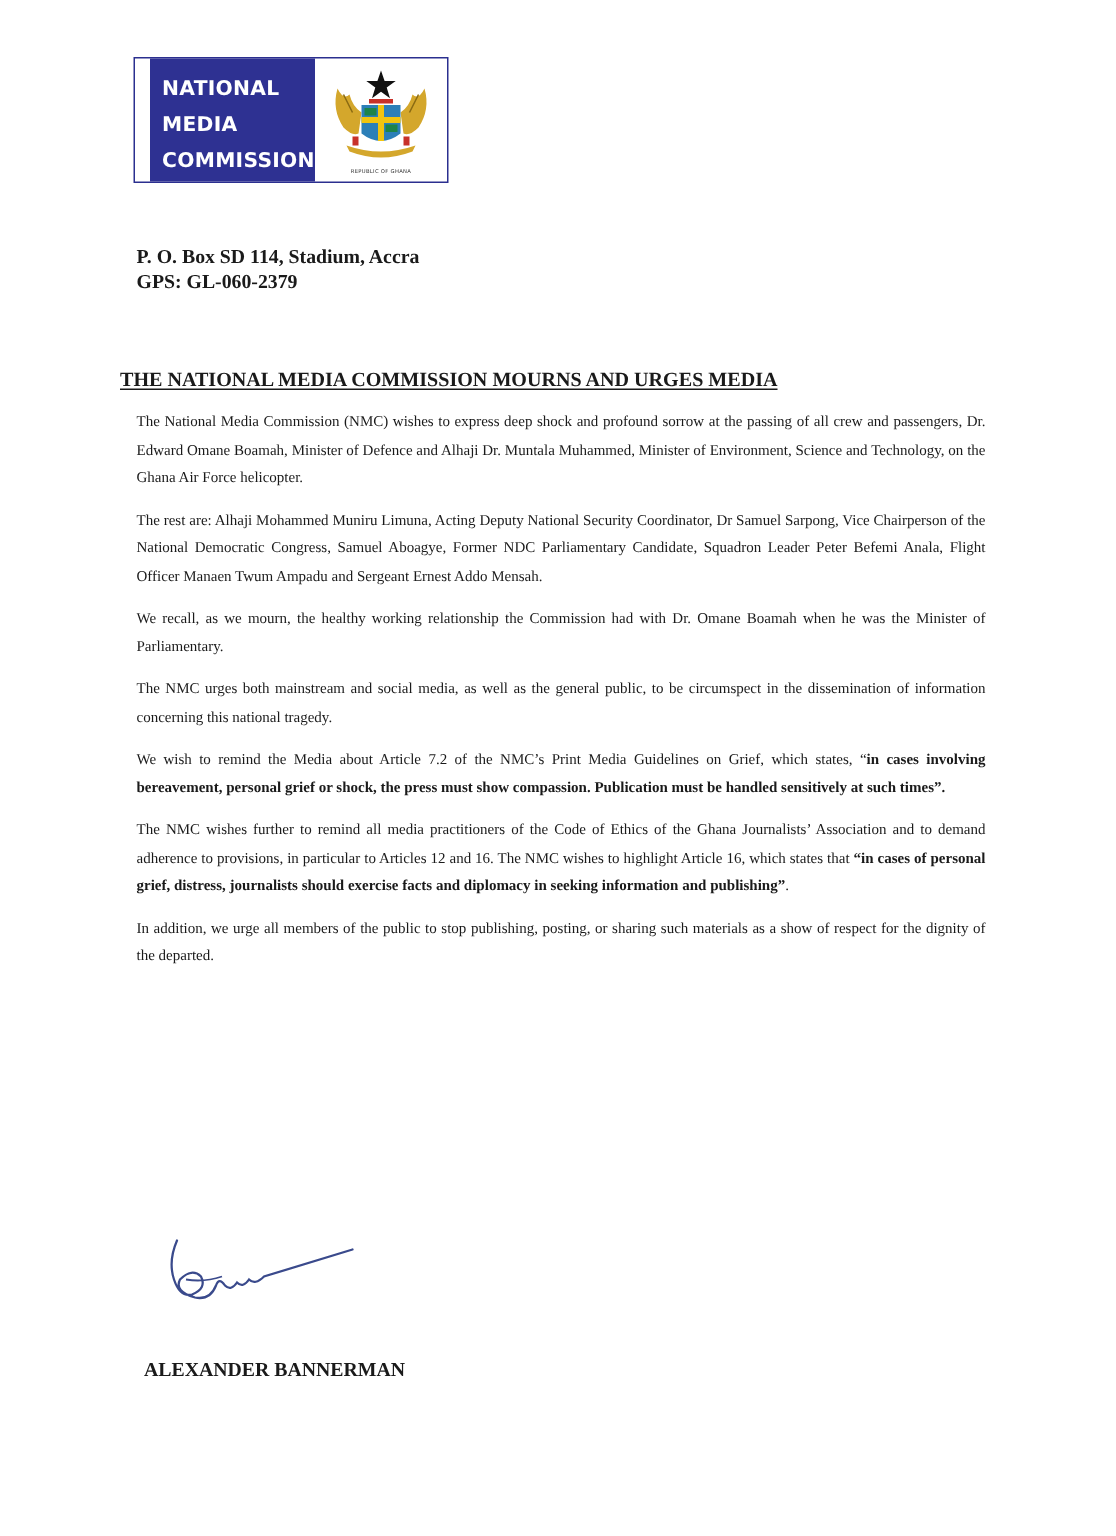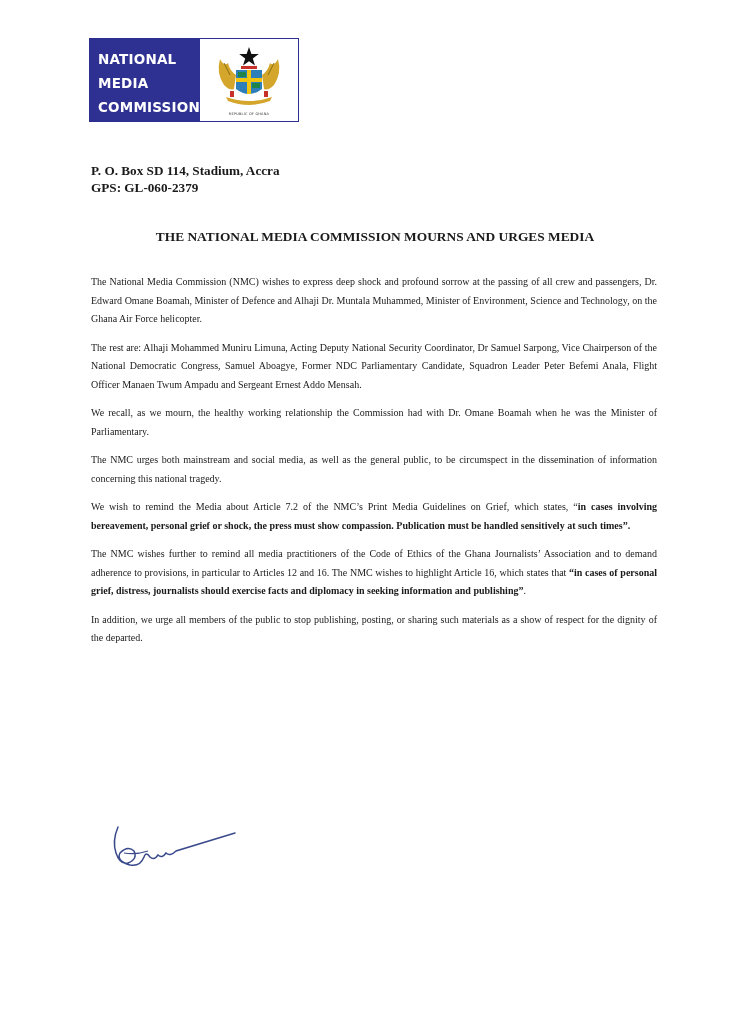--- a/index.html
+++ b/index.html
@@ -3,29 +3,29 @@
 <meta charset="utf-8">
 <style>
   html, body { margin: 0; padding: 0; background: #ffffff; }
   body { width: 744px; height: 1024px; position: relative; overflow: hidden;
          font-family: "Liberation Serif", "DejaVu Serif", serif; color: #1a1a1a; }
 
   .logo { position: absolute; left: 89px; top: 38px; width: 210px; height: 84px;
           border: 1.5px solid #2b2f8f; box-sizing: border-box; display: flex; background: #fff; }
   .logo-text { width: 110px; background: #2e3192; color: #fff; padding: 8px 0 0 8px; box-sizing: border-box;
                font-family: "DejaVu Sans", "Liberation Sans", sans-serif; font-weight: bold;
-               font-size: 13.5px; line-height: 24px; letter-spacing: 0.2px; }
+               font-size: 13.5px; line-height: 24px; letter-spacing: 0.2px; margin-left: 10px; }
   .logo-text div { white-space: nowrap; }
   .logo-crest { flex: 1; display: flex; flex-direction: column; align-items: center; justify-content: center; }
   .crest-caption { font-family: "DejaVu Sans", sans-serif; font-size: 3.5px; color: #333; margin-top: 1px; letter-spacing: 0.2px; }
 
   .address { position: absolute; left: 91px; top: 138px; font-weight: bold; font-size: 13.2px; line-height: 17px; margin-top: 24px; }
 
-  .title { position: absolute; left: 80px; width: 590px; top: 229px; text-align: center;
-           font-weight: bold; font-size: 13.4px; line-height: 16px; text-underline-offset: 2px; }
+  .title { position: absolute; left: 80px; width: 590px; top: 245px; 
+           font-weight: bold; font-size: 13.4px; line-height: 16px; text-decoration: underline; text-underline-offset: 2px; }
 
   .body { position: absolute; left: 91px; width: 566px; top: 273px; font-size: 10px; line-height: 18.7px; }
   .body p { margin: 0 0 9.5px 0; text-align: justify; }
   .body b { font-weight: bold; }
 
   .signature { position: absolute; left: 110px; top: 823px; width: 150px; height: 50px; }
   .signoff { position: absolute; left: 96px; top: 904px; font-weight: bold; font-size: 13.2px; line-height: 17px; }
 </style>
 </head>
 <body>
@@ -78,13 +78,14 @@
   <p><span>The NMC wishes further to remind all media practitioners of the Code of Ethics of the Ghana Journalists’ Association and to demand adherence to provisions, in particular to Articles 12 and 16. The NMC wishes to highlight Article 16, which states that </span><b>“in cases of personal grief, distress, journalists should exercise facts and diplomacy in seeking information and publishing”</b><span>.</span></p>
   <p>In addition, we urge all members of the public to stop publishing, posting, or sharing such materials as a show of respect for the dignity of the departed.</p>
 </div>
 
 <svg class="signature" viewBox="0 0 150 50">
   <path d="M8 4 Q2 18 6 30 Q10 42 18 40 Q28 36 24 28 Q18 22 10 30 Q6 38 20 42 Q30 44 34 34 Q36 28 40 34 Q44 38 48 32 Q52 36 56 30 Q60 34 66 28 L125 10" fill="none" stroke="#3a4a8c" stroke-width="1.5" stroke-linecap="round"></path>
   <path d="M14 30 Q26 32 38 28" fill="none" stroke="#3a4a8c" stroke-width="1.2"></path>
 </svg>
 
 <div class="signoff">
+  <div>ALEXANDER BANNERMAN</div>
 </div>
 
 </body></html>

